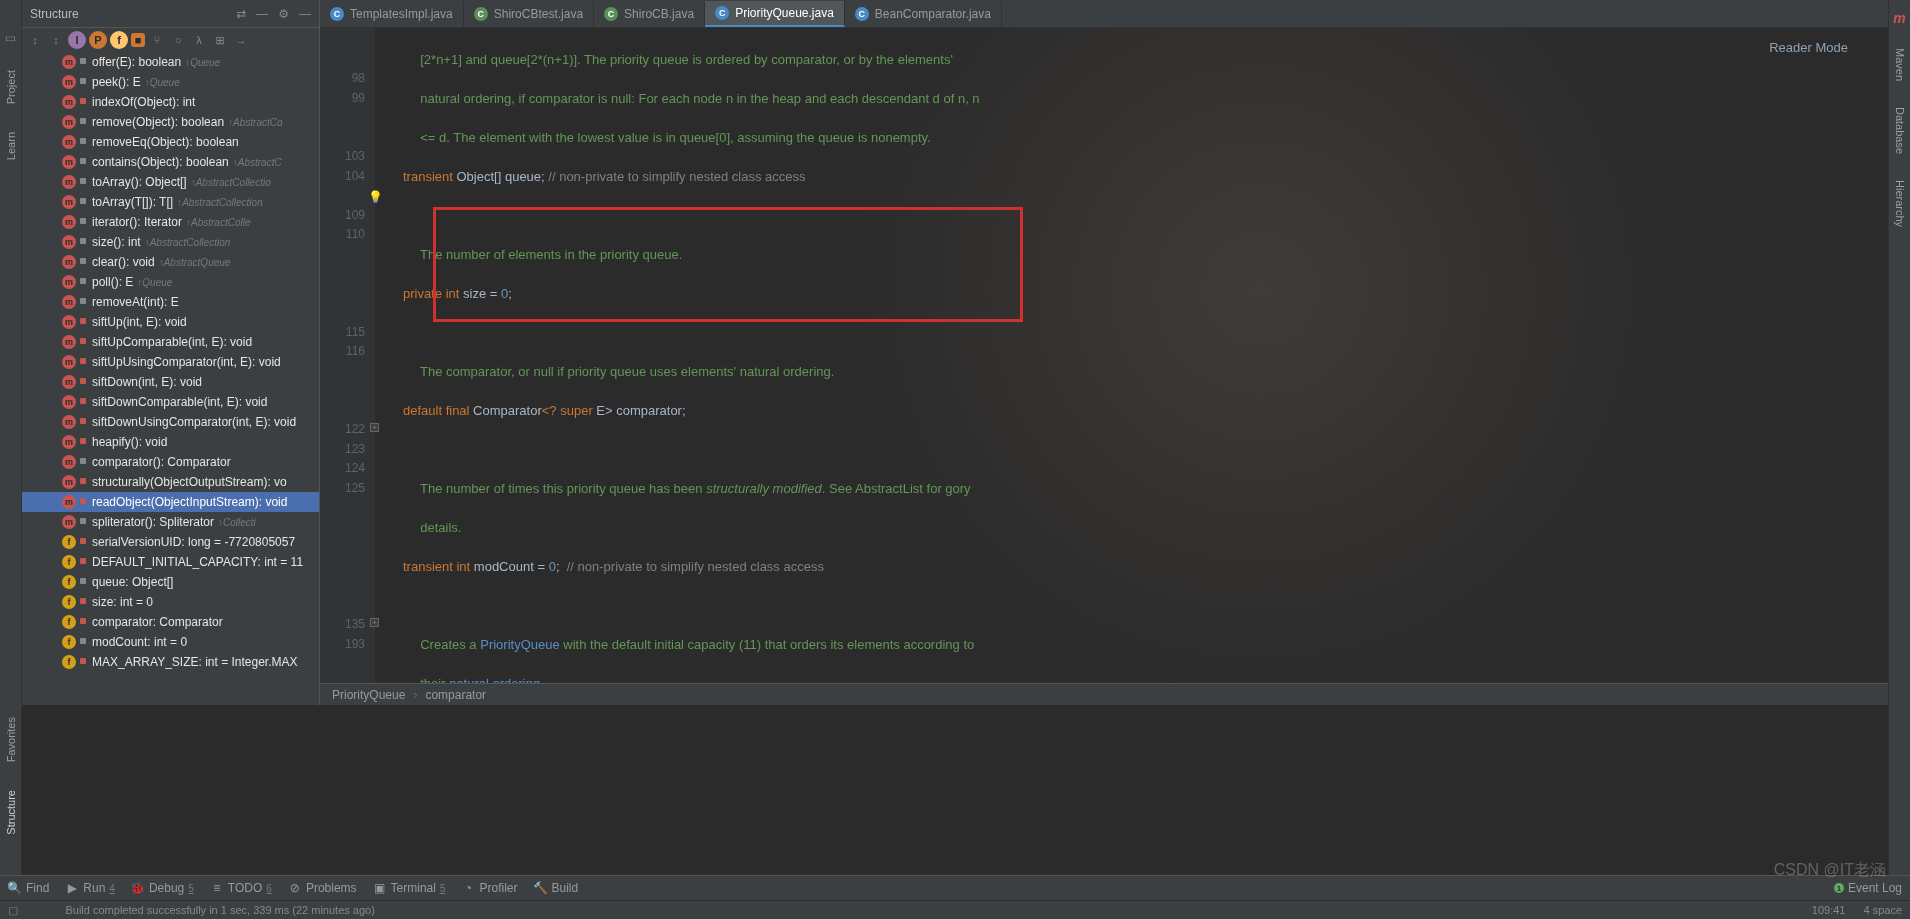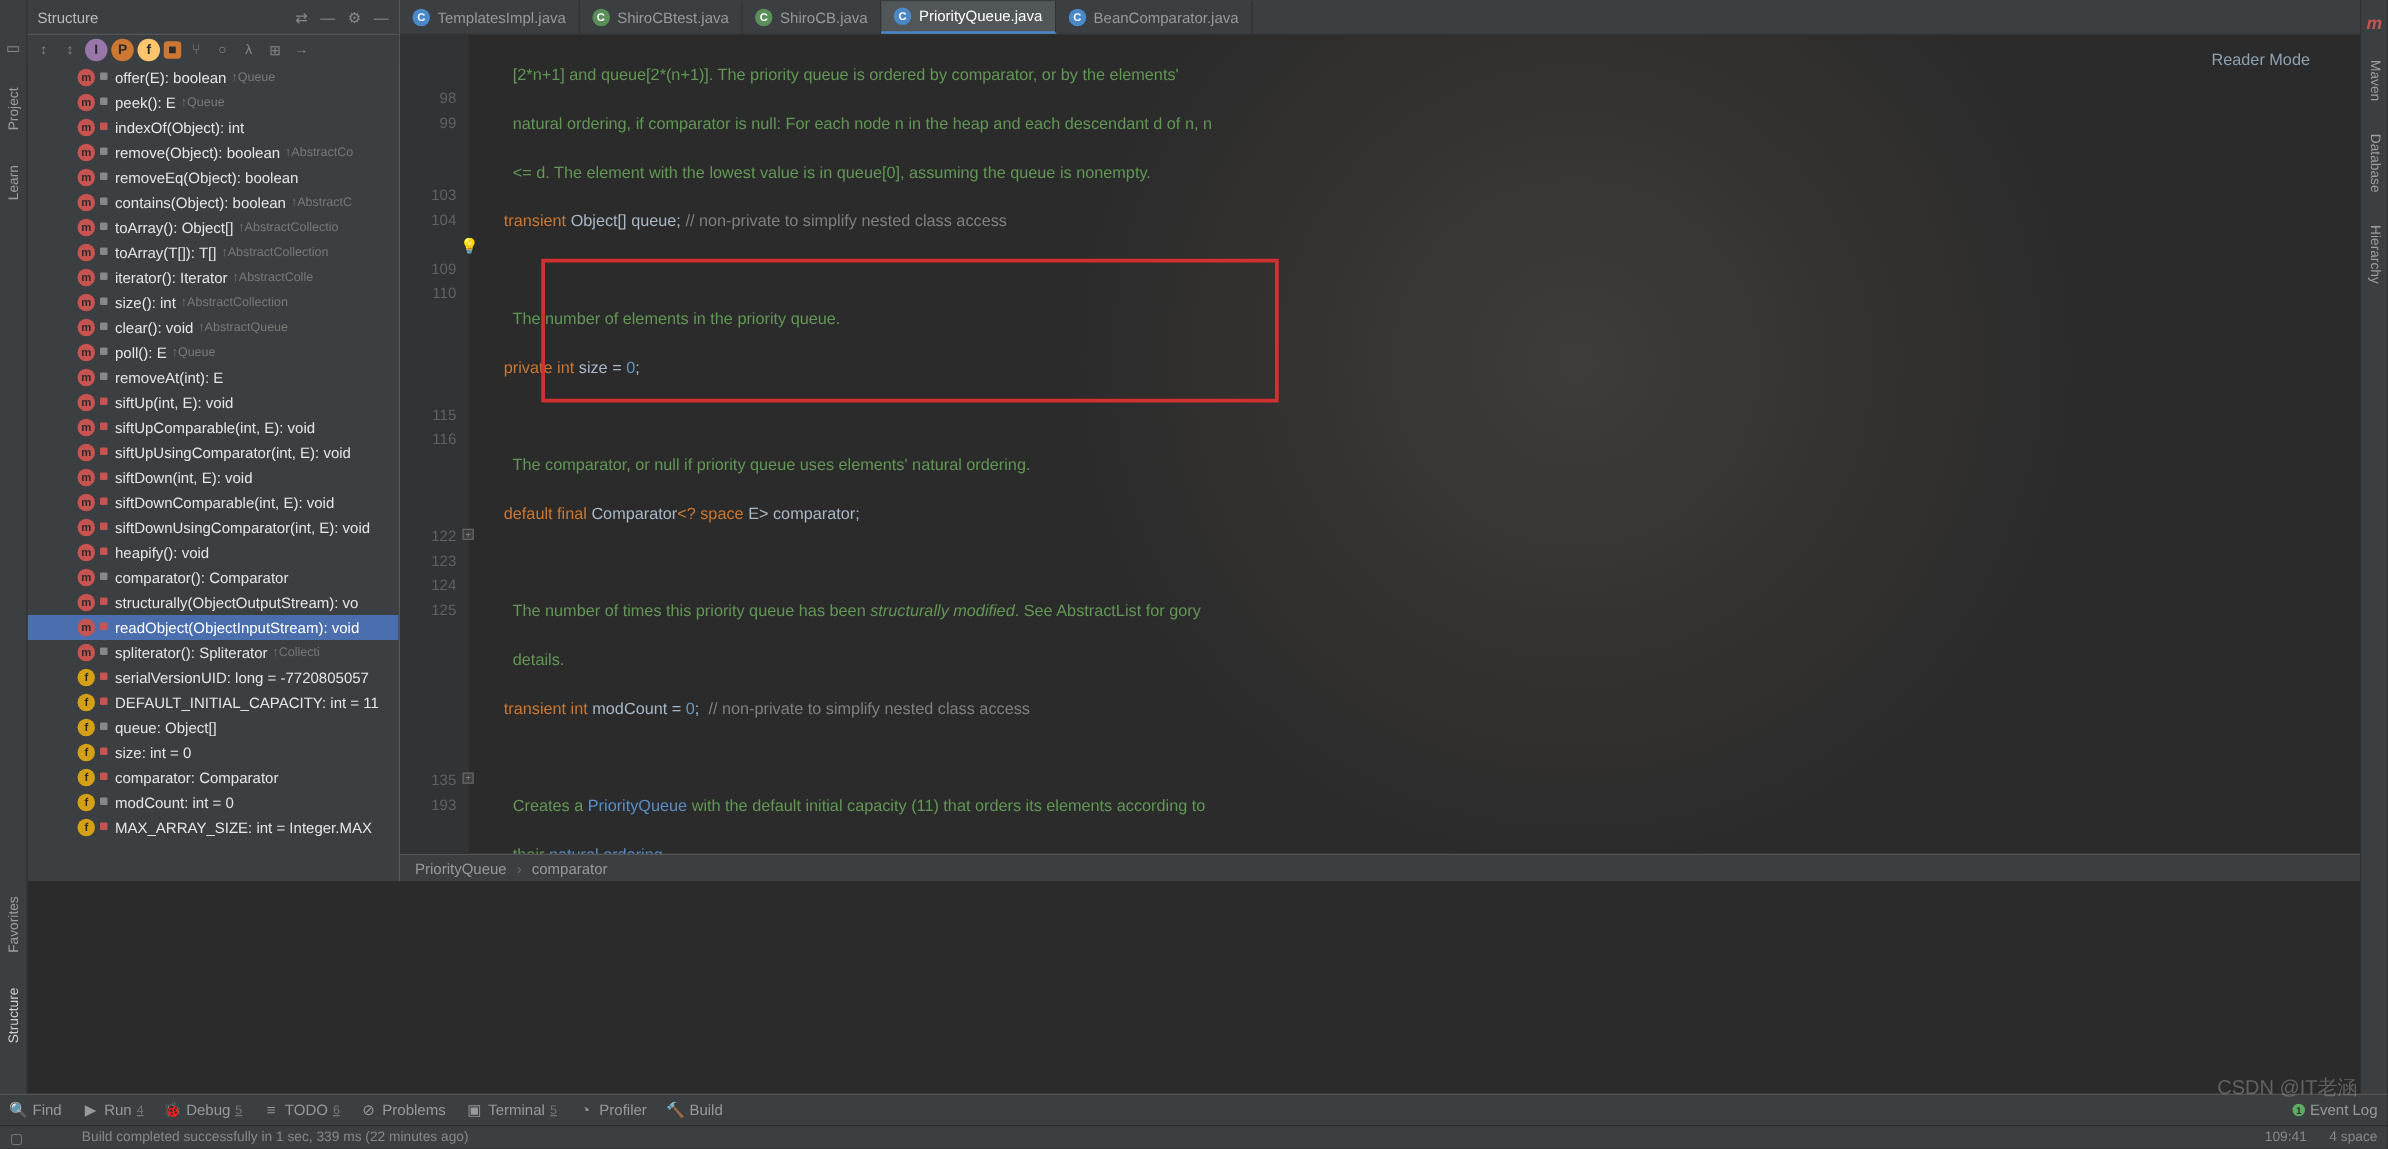--- a/index.html
+++ b/index.html
@@ -36,40 +36,40 @@
 .tree-item.selected { background:#4b6eaf; color:#fff; }
 .badge { width:14px; height:14px; border-radius:50%; display:flex; align-items:center; justify-content:center; font-size:9px; font-weight:bold; flex-shrink:0; }
 .badge.m { background:#c75450; color:#2b2b2b; }
 .badge.f { background:#d4a017; color:#2b2b2b; }
 .lock { width:8px; height:8px; flex-shrink:0; }
 .lock.red::before { content:''; display:block; width:6px;height:6px; background:#c75450; border-radius:1px; }
 .lock.grey::before { content:''; display:block; width:6px;height:6px; background:#888; border-radius:1px; }
 .tree-item .name { color:#e5e5e5; }
 .tree-item.selected .name { color:#fff; }
 .tree-item .type { color:#787878; font-size:11px; }
-.tree-item .upArrow { color:#787878; font-size:10px; }
+.tree-item .upArrow { color:#787878; font-size:10px;font-style:italic; }
 
 
 .editor-area { position:absolute; left:320px; top:0; right:22px; height:705px; background:#2b2b2b; display:flex; flex-direction:column; }
 .tabs { height:28px; background:#3c3f41; display:flex; align-items:flex-end; border-bottom:1px solid #323232; }
 .tab { height:26px; padding:0 10px; display:flex; align-items:center; gap:6px; color:#999; font-size:12px; cursor:pointer; border-right:1px solid #323232; }
 .tab.active { background:#515658; color:#fff; border-bottom:2px solid #4a88c7; }
 .tab-icon { width:14px; height:14px; border-radius:50%; background:#4a88c7; display:flex; align-items:center; justify-content:center; font-size:9px; color:#fff; font-weight:bold; }
 .tab-icon.c { background:#5a8f5a; }
 .reader-mode { position:absolute; right:40px; top:40px; color:#8fa1b3; font-size:13px; cursor:pointer; }
 
 .editor-body { flex:1; display:flex; position:relative; overflow:hidden; background-image:radial-gradient(circle at 60% 40%, rgba(180,150,130,0.15), transparent 40%); }
 .gutter { width:55px; background:#313335; color:#606366; text-align:right; padding-right:10px; font-family:Consolas,monospace; font-size:12px; line-height:19.5px; padding-top:2px; }
 .gutter-line { height:19.5px; position:relative; }
 .gutter-bulb { position:absolute; right:-18px; top:2px; color:#ffc66d; font-size:12px; }
 .gutter-fold { position:absolute; right:-14px; top:3px; width:9px; height:9px; border:1px solid #666; background:#3c3f41; font-size:8px; line-height:7px; text-align:center; color:#888; cursor:pointer; }
 
 .code { flex:1; font-family:Consolas,"Courier New",monospace; font-size:13px; line-height:19.5px; padding-left:28px; padding-top:2px; position:relative; white-space:pre; }
 .ln { height:19.5px; }
-.jd { color:#629755; }
+.jd { color:#629755;margin-left:10px; }
 .jd .link { color:#5a8ec7; }
 .kw { color:#cc7832; }
 .ty { color:#a9b7c6; }
 .cm { color:#808080; }
 .nm { color:#6897bb; }
 .id { color:#a9b7c6; }
 .it { font-style:italic; }
 
 .red-box { position:absolute; left:58px; top:179px; width:590px; height:115px; border:3px solid #d03030; pointer-events:none; }
 
@@ -391,21 +391,21 @@
     <div class="code">
 <div class="ln jd">  <span>[2*n+1] and queue[2*(n+1)]. The priority queue is ordered by comparator, or by the elements'</span></div>
 <div class="ln jd">  <span>natural ordering, if comparator is null: For each node n in the heap and each descendant d of n, n</span></div>
 <div class="ln jd">  <span>&lt;= d. The element with the lowest value is in queue[0], assuming the queue is nonempty.</span></div>
 <div class="ln"><span class="kw">transient</span> <span class="ty">Object[]</span> <span class="id">queue</span>; <span class="cm">// non-private to simplify nested class access</span></div>
 <div class="ln"></div>
 <div class="ln jd">  <span>The number of elements in the priority queue.</span></div>
 <div class="ln"><span class="kw">private int</span> <span class="id">size</span><span> = </span><span class="nm">0</span>;</div>
 <div class="ln"></div>
 <div class="ln jd">  <span>The comparator, or null if priority queue uses elements' natural ordering.</span></div>
-<div class="ln"><span class="kw">default final </span><span class="ty">Comparator</span><span class="kw">&lt;? </span><span class="kw">space </span><span class="ty">E&gt; </span><span class="id">comparator</span>;</div>
+<div class="ln"><span class="kw">default final </span><span class="ty">Comparator</span><span class="kw">&lt;? </span><span class="kw">super </span><span class="ty">E&gt; </span><span class="id">comparator</span>;</div>
 <div class="ln"></div>
 <div class="ln jd">  <span>The number of times this priority queue has been </span><span class="it">structurally modified</span><span>. See AbstractList for gory</span></div>
 <div class="ln jd">  <span>details.</span></div>
 <div class="ln"><span class="kw">transient int</span> <span class="id">modCount</span><span> = </span><span class="nm">0</span>;  <span class="cm">// non-private to simplify nested class access</span></div>
 <div class="ln"></div>
 <div class="ln jd">  <span>Creates a </span><span class="link">PriorityQueue</span><span> with the default initial capacity (11) that orders its elements according to</span></div>
 <div class="ln jd">  <span>their </span><span class="link">natural ordering</span><span>.</span></div>
 
 
 

